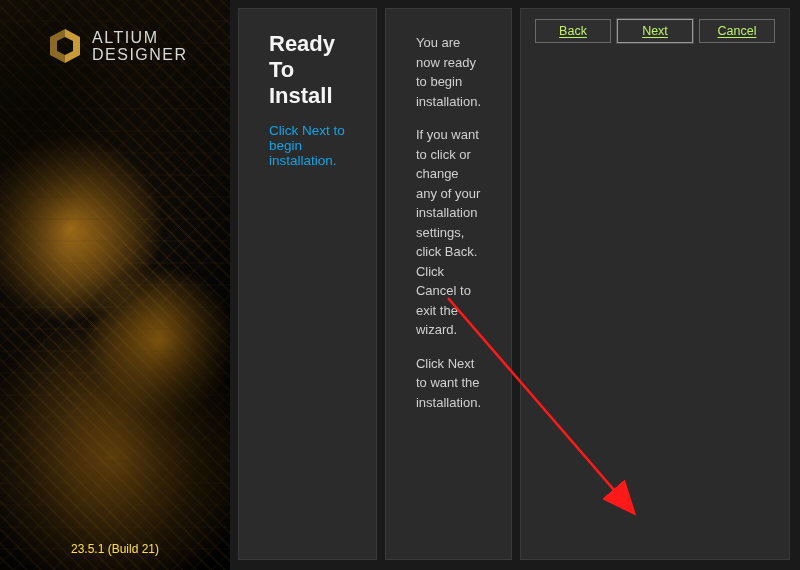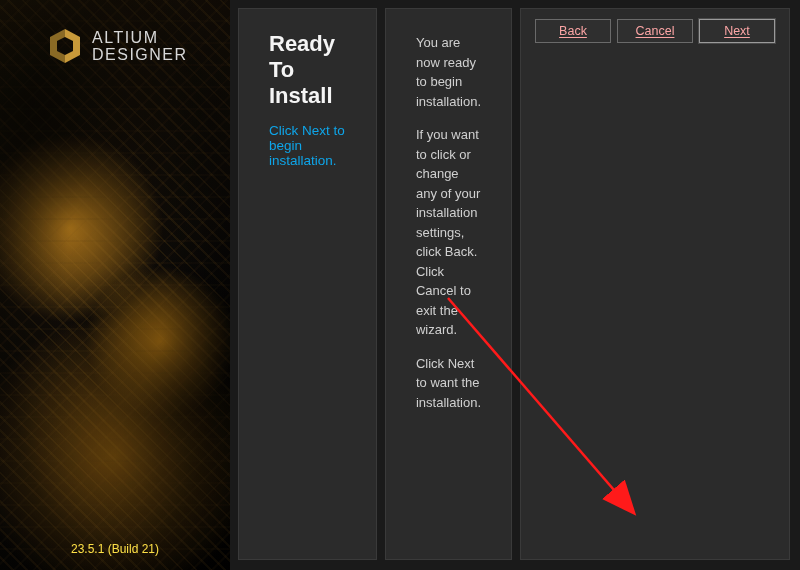--- a/index.html
+++ b/index.html
@@ -119,21 +119,21 @@
       padding: 10px 14px;
       display: flex;
       justify-content: flex-end;
       gap: 6px;
     }
     .btn {
       min-width: 76px;
       height: 24px;
       background: #2f2f2f;
       border: 1px solid #6a6a6a;
-      color: #fca5a5;
+      color: #bef264;
       font-size: 12.5px;
       cursor: pointer;
       display: inline-flex;
       align-items: center;
       justify-content: center;
       text-decoration: underline;
       text-underline-offset: 2px;
       text-decoration-thickness: 1px;
     }
     .btn.primary {
@@ -174,22 +174,22 @@
     </div>
 
     <div class="body-panel">
       <p>You are now ready to begin installation.</p>
       <p>If you want to click or change any of your installation settings, click Back. Click Cancel to exit the wizard.</p>
       <p>Click Next to want the installation.</p>
     </div>
 
     <div class="footer-panel">
       <button class="btn">Back</button>
+      <button class="btn primary">Next</button>
       <button class="btn">Cancel</button>
-      <button class="btn primary">Next</button>
     </div>
   </div>
 </div>
 
 <svg class="arrow" style="left:440px; top:290px;" width="230" height="250">
   <defs>
     <marker id="ah" markerWidth="14" markerHeight="12" refX="12" refY="6" orient="auto">
       <path d="M0,0 L14,6 L0,12 Z" fill="#ff1a1a"></path>
     </marker>
   </defs>

